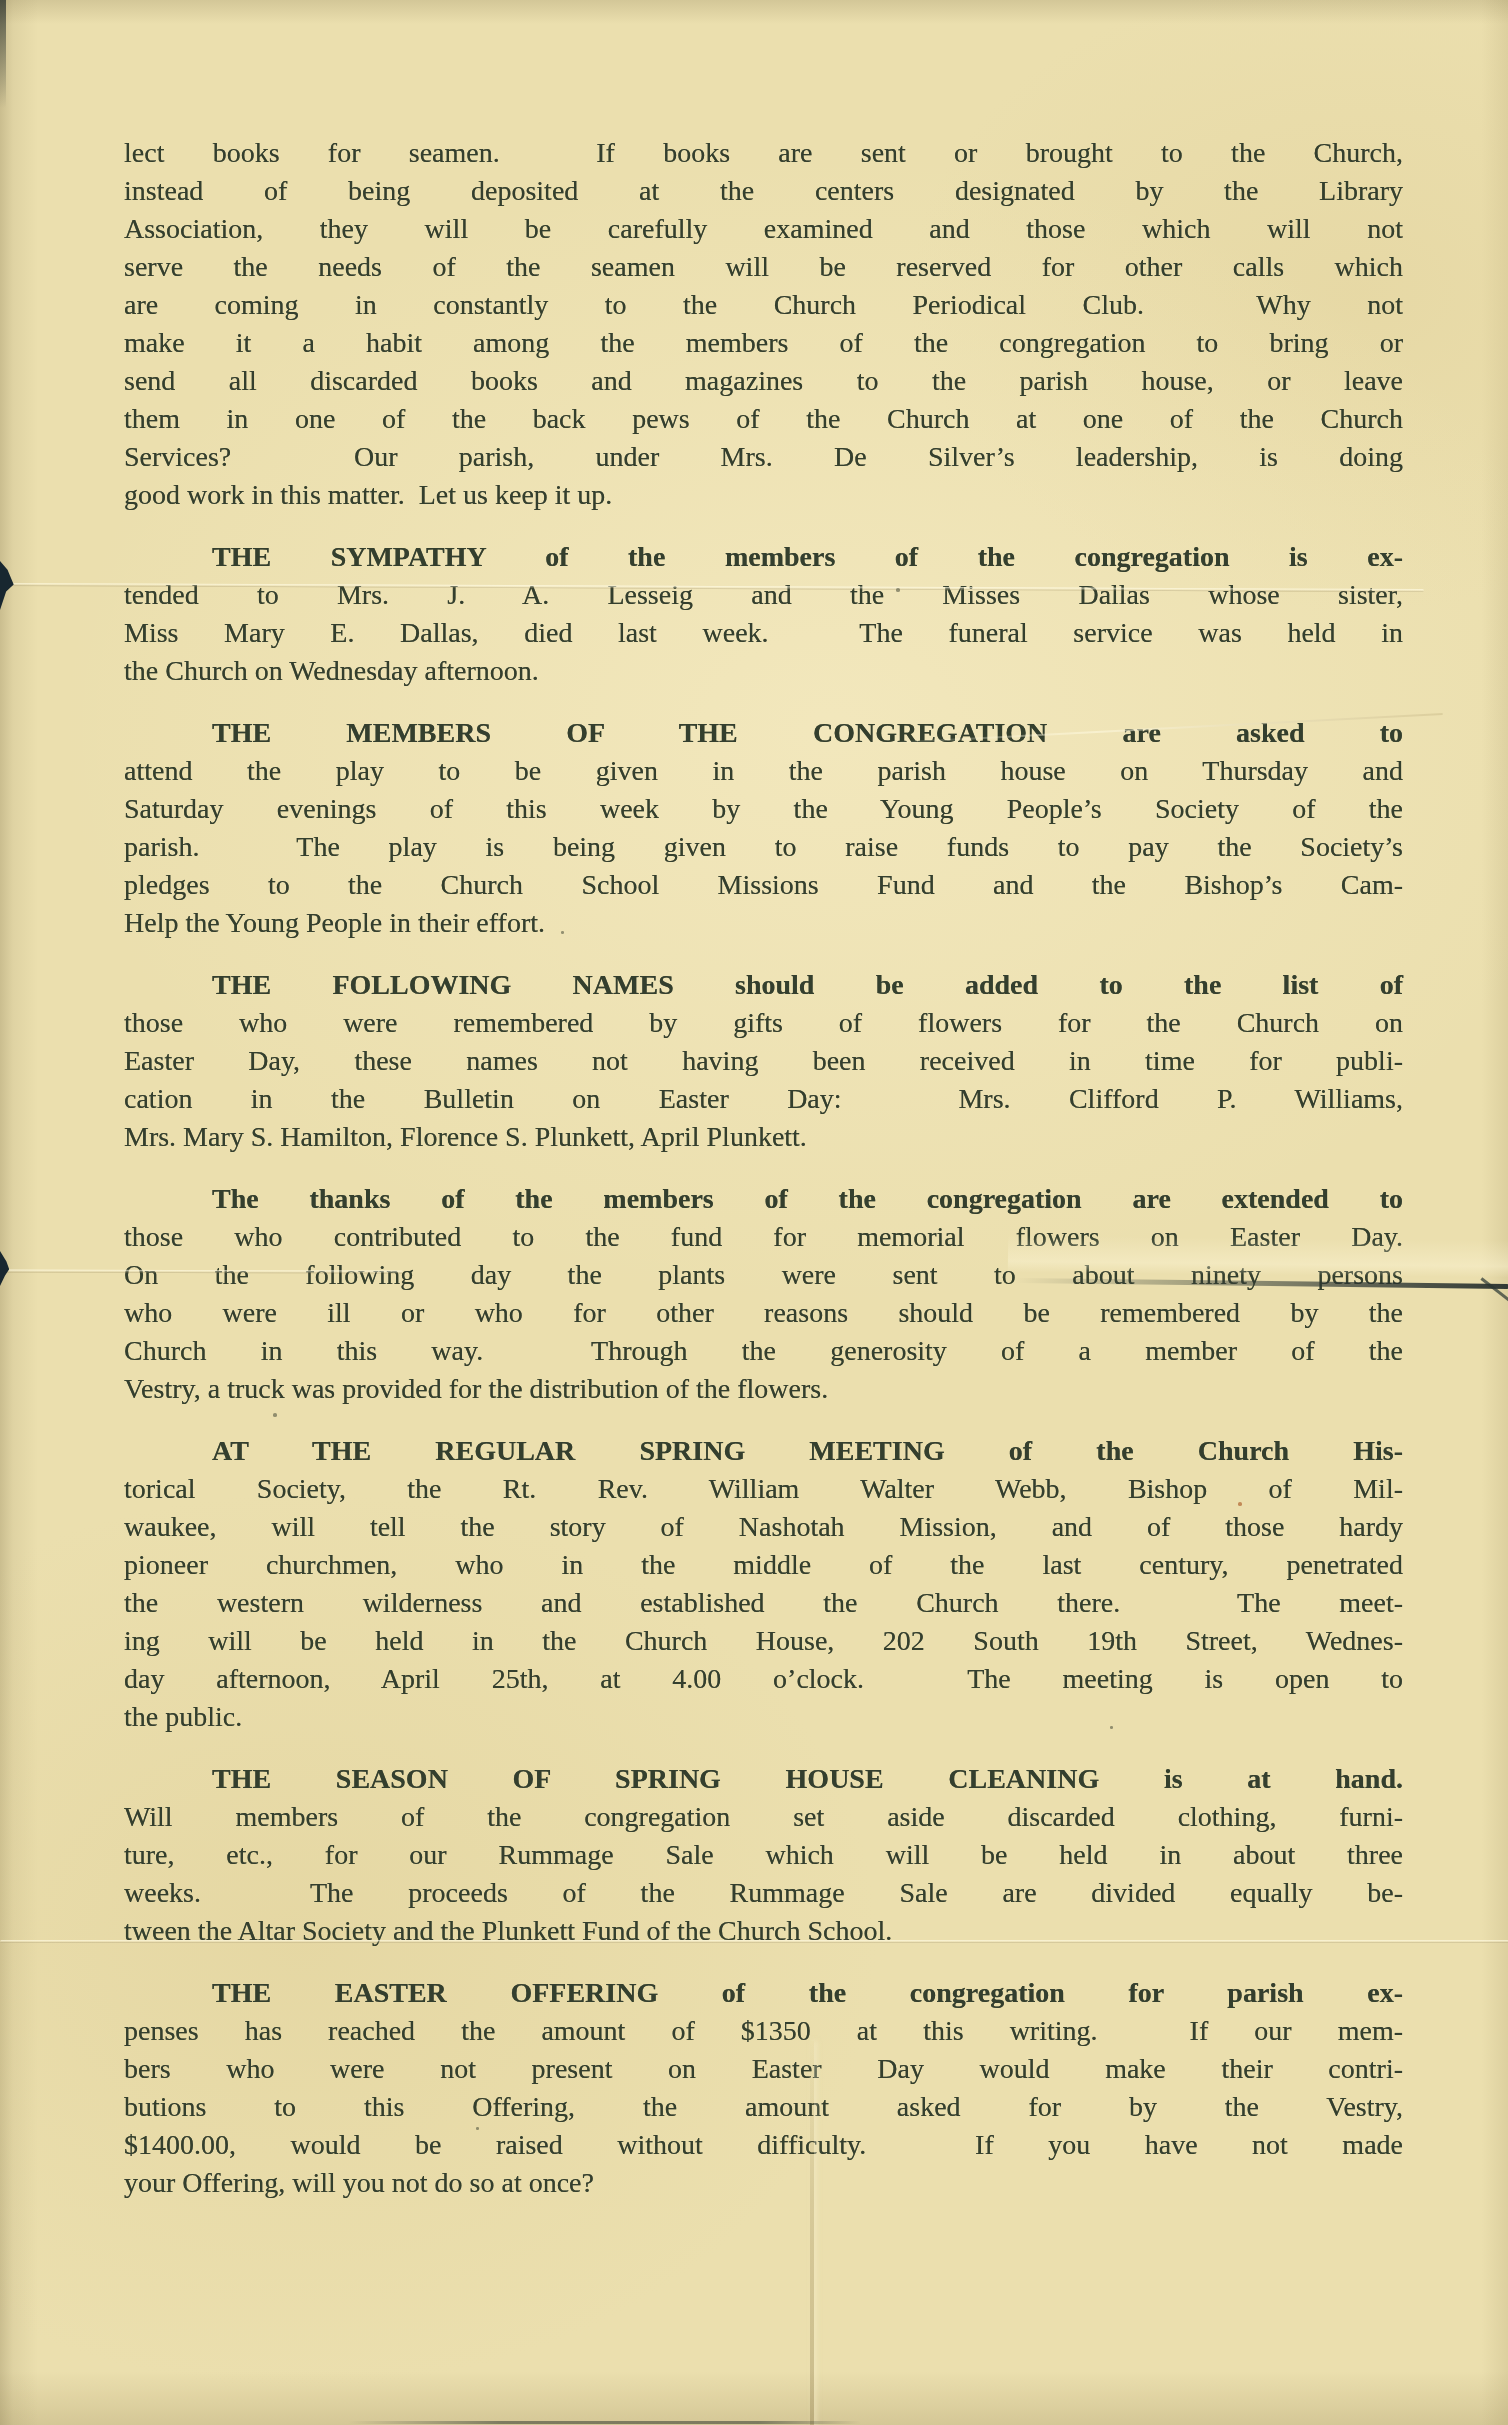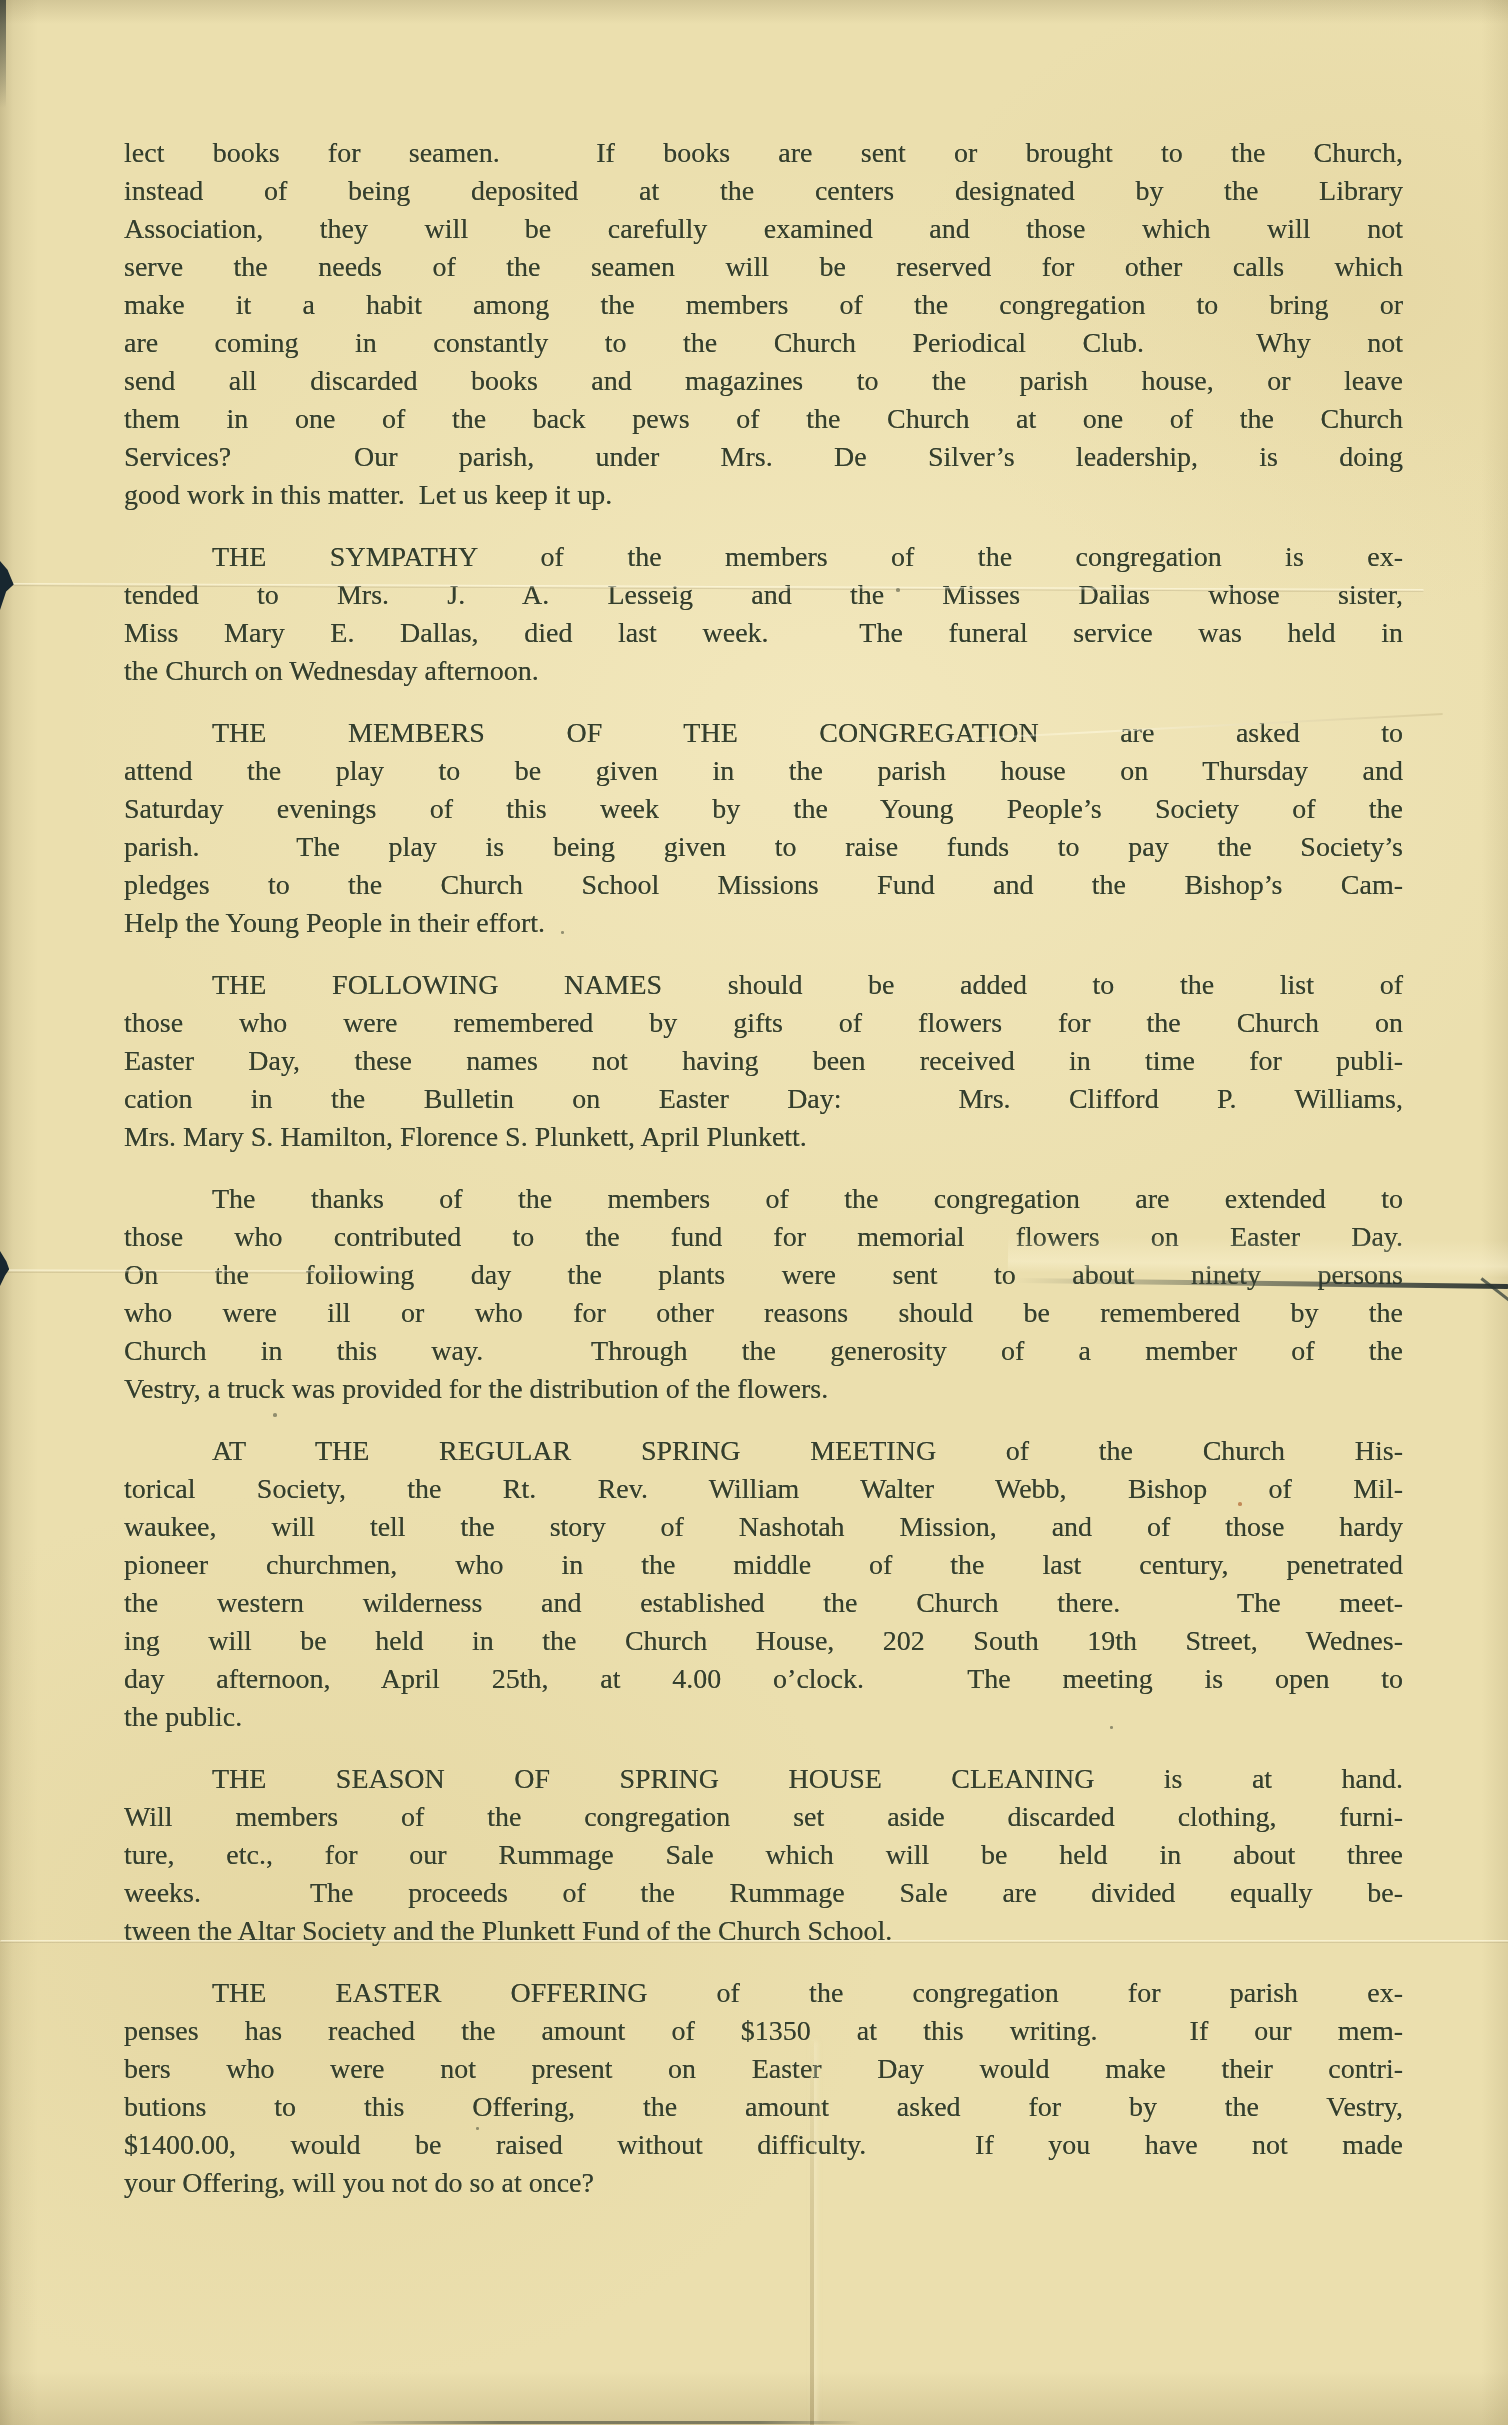--- a/index.html
+++ b/index.html
@@ -28,21 +28,21 @@
     width: 1279px;
     color: #343f2e;
     font-size: 28px;
     line-height: 38px;
     text-shadow: 0 0 0.6px rgba(46,56,40,0.65);
   }
   .paragraph { margin: 0 0 24px 0; }
   .paragraph:last-child { margin-bottom: 16px; }
   .line { text-align: justify; text-align-last: justify; white-space: normal; }
   .line.last { text-align-last: left; }
-  .line.first-indented { padding-left: 88px; }
+  .line.first-indented { padding-left: 88px; font-weight: bold; }
 
   
   .artifact { position: absolute; pointer-events: none; }
   .corner-sliver {
     left: 0; top: 0; width: 5.5px; height: 108px;
     background: linear-gradient(180deg, rgba(40,48,44,0.75), rgba(40,48,44,0));
   }
   .crease-h {
     height: 2.7px;
     background: linear-gradient(180deg, rgba(255,250,226,0.85) 0%, rgba(255,250,226,0.35) 45%, rgba(118,100,56,0.28) 100%);
@@ -98,22 +98,22 @@
 </head>
 <body>
 
 <div class="page">
   <div class="text-block">
       <div class="paragraph">
         <div class="line">lect books for seamen.&nbsp; If books are sent or brought to the Church,</div>
         <div class="line">instead of being deposited at the centers designated by the Library</div>
         <div class="line">Association, they will be carefully examined and those which will not</div>
         <div class="line">serve the needs of the seamen will be reserved for other calls which</div>
+        <div class="line">are coming in constantly to the Church Periodical Club.&nbsp; Why not</div>
         <div class="line">make it a habit among the members of the congregation to bring or</div>
-        <div class="line">are coming in constantly to the Church Periodical Club.&nbsp; Why not</div>
         <div class="line">send all discarded books and magazines to the parish house, or leave</div>
         <div class="line">them in one of the back pews of the Church at one of the Church</div>
         <div class="line">Services?&nbsp; Our parish, under Mrs. De Silver’s leadership, is doing</div>
         <div class="line last">good work in this matter.&nbsp; Let us keep it up.</div>
       </div>
       <div class="paragraph">
         <div class="line first-indented">THE SYMPATHY of the members of the congregation is ex-</div>
         <div class="line">tended to Mrs. J. A. Lesseig and the Misses Dallas whose sister,</div>
         <div class="line">Miss Mary E. Dallas, died last week.&nbsp; The funeral service was held in</div>
         <div class="line last">the Church on Wednesday afternoon.</div>

